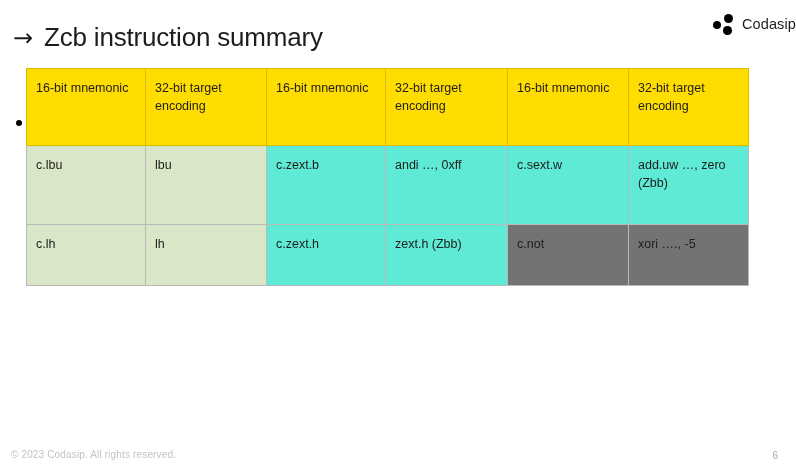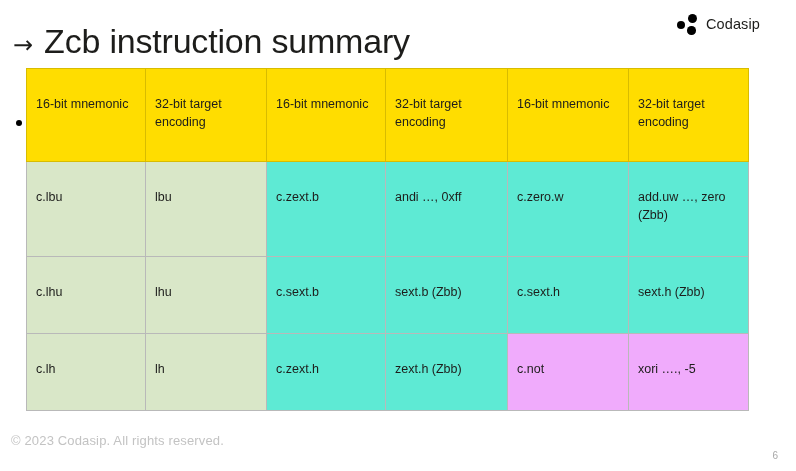--- a/index.html
+++ b/index.html
@@ -15,21 +15,21 @@
     overflow: hidden;
     font-family: "Liberation Sans", "DejaVu Sans", sans-serif;
     color: #1d1d1b;
     -webkit-font-smoothing: antialiased;
   }
 
   
   .logo {
     position: absolute;
     top: 11px;
-    left: 676px;
+    left: 712px;
     width: 82px;
     height: 26px;
     display: flex;
     align-items: center;
   }
   .logo-mark {
     width: 26px;
     height: 24px;
     position: relative;
     flex: 0 0 auto;
@@ -60,21 +60,21 @@
     align-items: baseline;
     gap: 11px;
   }
   .title-arrow {
     font-size: 24px;
     line-height: 1;
     color: #1d1d1b;
     font-family: "DejaVu Sans", sans-serif;
   }
   .title-text {
-    font-size: 34px;
+    font-size: 26px;
     line-height: 1;
     font-weight: 400;
     letter-spacing: -0.2px;
     color: #1d1d1b;
     white-space: nowrap;
   }
 
   
   .left-bullet {
     position: absolute;
@@ -101,58 +101,58 @@
   table.zcb col.c0 { width: 119px; }
   table.zcb col.c1 { width: 121px; }
   table.zcb col.c2 { width: 119px; }
   table.zcb col.c3 { width: 122px; }
   table.zcb col.c4 { width: 121px; }
   table.zcb col.c5 { width: 120px; }
 
   table.zcb th, table.zcb td {
     border: 1px solid #b9b9b9;
     vertical-align: top;
-    padding: 26px 9px 8px 9px;
+    padding: 10px 9px 8px 9px;
     font-size: 12.5px;
     line-height: 1.45;
     font-weight: 400;
     text-align: left;
     color: #1d1d1b;
     word-wrap: break-word;
   }
   table.zcb thead th {
     height: 58px;
     border-color: #d8bc00;
   }
   table.zcb tbody tr.r-tall td { height: 60px; margin-top: 14px; }
   table.zcb tbody tr.r-short td { height: 42px; }
 
   .bg-yellow { background: #ffdd00; }
   .bg-green  { background: #d9e7c8; }
   .bg-blue   { background: #5eead4; }
-  .bg-pink   { background: #f0abfc; }
+  .bg-pink   { background: #737373; }
 
   
   .squiggle {
     text-decoration: none;
     background-image:
       linear-gradient(45deg, transparent 42%, #e2342a 42%, #e2342a 58%, transparent 58%),
       linear-gradient(-45deg, transparent 42%, #e2342a 42%, #e2342a 58%, transparent 58%);
     background-size: 4px 3px;
     background-repeat: repeat-x;
     background-position: 0 100%;
     padding-bottom: 2px;
   }
 
   
   .footer-copy {
     position: absolute;
     left: 11px;
-    bottom: 23px;
-    font-size: 13px;
+    bottom: 11px;
+    font-size: 10px;
     color: #c3c3c3;
     letter-spacing: 0.15px;
   }
   .footer-page {
     position: absolute;
     right: 18px;
     bottom: 10px;
     font-size: 10px;
     color: #a8a8a8;
   }
@@ -195,30 +195,22 @@
         <th class="bg-yellow">16-bit mnemonic</th>
         <th class="bg-yellow">32-bit target encoding</th>
       </tr>
     </thead>
     <tbody>
       <tr class="r-tall">
         <td class="bg-green">c.lbu</td>
         <td class="bg-green">lbu</td>
         <td class="bg-blue">c.zext.b</td>
         <td class="bg-blue">andi …, 0xff</td>
-        <td class="bg-blue">c.zero.w</td>
+        <td class="bg-blue">c.sext.w</td>
         <td class="bg-blue">add.uw …, zero (Zbb)</td>
-      </tr>
-      <tr class="r-short">
-        <td class="bg-green">c.lhu</td>
-        <td class="bg-green">lhu</td>
-        <td class="bg-blue">c.sext.b</td>
-        <td class="bg-blue">sext.b (Zbb)</td>
-        <td class="bg-blue">c.sext.h</td>
-        <td class="bg-blue">sext.h (Zbb)</td>
       </tr>
       <tr class="r-short">
         <td class="bg-green">c.lh</td>
         <td class="bg-green">lh</td>
         <td class="bg-blue">c.zext.h</td>
         <td class="bg-blue">zext.h (Zbb)</td>
         <td class="bg-pink">c.not</td>
         <td class="bg-pink">xori ….,  -5</td>
       </tr>
     </tbody>

